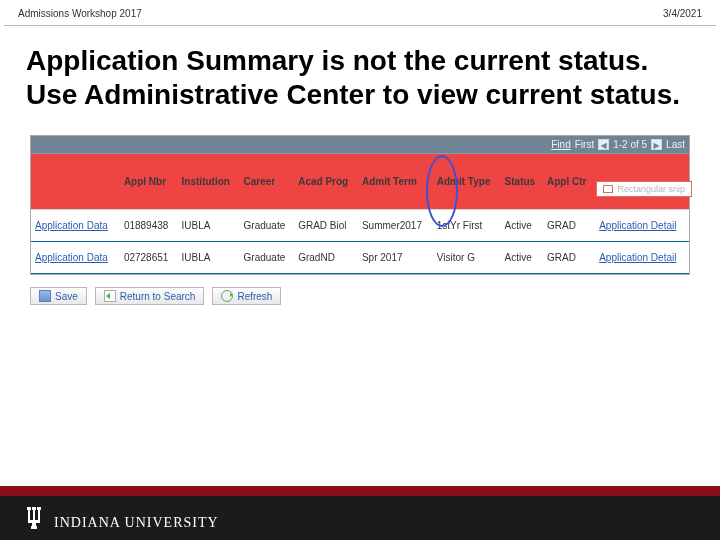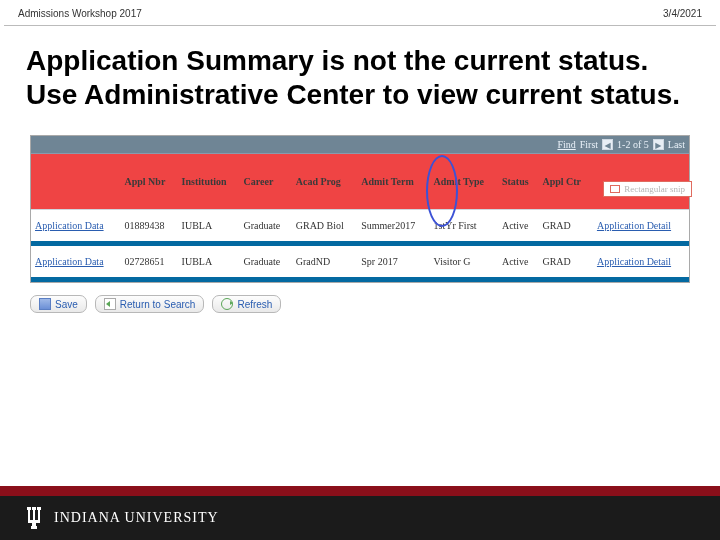--- a/index.html
+++ b/index.html
@@ -1,44 +1,44 @@
 <!DOCTYPE html>
 <html><head>
 <meta charset="utf-8">
 <style>
   * { box-sizing: border-box; margin: 0; padding: 0; }
   body { font-family: Arial, Helvetica, sans-serif; width: 720px; height: 540px; background: #fff; position: relative; overflow: hidden; }
   .header-row { display: flex; justify-content: space-between; padding: 8px 18px 6px 18px; font-size: 10px; color: #333; }
   .hr-line { border-bottom: 1px solid #bbb; margin: 0 4px; }
   .title { font-size: 28px; font-weight: bold; padding: 18px 26px 10px 26px; line-height: 1.2; color: #000; }
-  .gridwrap { margin: 14px 30px 0 30px; position: relative; font-family: Liberation Serif, serif; }
+  .gridwrap { margin: 14px 30px 0 30px; position: relative; }
   .gridbox { border: 1px solid #a9a9a9; background: #fff; position: relative; }
   .grid-top { background: #6f8595; border-bottom: 1px solid #8a9aac; height: 18px; display: flex; justify-content: flex-end; align-items: center; padding-right: 4px; gap: 4px; color: #fff; font-size: 10px; }
   .find-link { color: #e8f0f8; text-decoration: underline; cursor: pointer; }
   .nav-seg { color: #e8f0f8; font-size: 10px; }
   .nav-btn { display: inline-block; width: 11px; height: 11px; background: #e8eef5; color: #6f8595; text-align: center; line-height: 11px; font-size: 8px; border: 1px solid #cfd8e2; }
   table.datagrid { width: 100%; border-collapse: collapse; font-size: 10px; color: #333; }
   table.datagrid th { background: #ef4444; color: #3a3a3a; font-weight: bold; text-align: left; padding: 22px 4px; border-bottom: 1px solid #cfd6dd; white-space: nowrap; }
-  table.datagrid td { background: #fff; padding: 10px 4px; border-bottom: 5px solid #0369a1; white-space: nowrap; margin-left: 24px; }
+  table.datagrid td { background: #fff; padding: 10px 4px; border-bottom: 1px solid #0369a1; white-space: nowrap; margin-left: 24px; }
   .lnk { color: #2a5db0; text-decoration: underline; cursor: pointer; }
   .ellipse { position: absolute; border: 2px solid #3c52d6; border-radius: 50%; width: 32px; height: 72px; top: 20px; left: 396px; pointer-events: none; }
   .snip { position: absolute; top: 46px; right: -2px; border: 1px solid #e06b5f; background: #fff; padding: 2px 6px; font-size: 9px; color: #b4b4b4; display: flex; align-items: center; gap: 4px; }
   .snip-ico { width: 10px; height: 8px; border: 1px solid #e06b5f; display: inline-block; }
   .toolbar { display: flex; gap: 8px; margin: 12px 30px; }
-  .tbtn { border: 1px solid #b8b8b8; background: linear-gradient(#fdfdfd,#e9e9e9); padding: 2px 8px; font-size: 10px; color: #2a5db0; cursor: pointer; display: flex; align-items: center; gap: 4px; border-radius: 7px; }
+  .tbtn { border: 1px solid #b8b8b8; background: linear-gradient(#fdfdfd,#e9e9e9); padding: 2px 8px; font-size: 10px; color: #2a5db0; cursor: pointer; display: flex; align-items: center; gap: 4px; border-radius: 0; }
   .tbtn .ico { width: 12px; height: 12px; display: inline-block; }
   .ico-save { background: linear-gradient(#9fb9e8,#6b8fd6); border:1px solid #5a7ec3; }
   .ico-return { background: #fff; border:1px solid #aaa; position: relative; }
   .ico-return::after { content:""; position:absolute; left:1px; top:2px; width:0;height:0;border-top:3px solid transparent;border-bottom:3px solid transparent;border-right:4px solid #5aa657;}
   .ico-refresh { border:1px solid #5aa657; border-radius:50%; position:relative; }
   .ico-refresh::after{content:"";position:absolute;right:-1px;top:2px;width:0;height:0;border-left:3px solid #5aa657;border-top:2px solid transparent;border-bottom:2px solid transparent;}
   .footer { position: absolute; left: 0; right: 0; bottom: 0; }
   .footer-black { background: #1b1b1b; height: 44px; display: flex; align-items: center; padding-left: 24px; }
   .footer-red { background: #8a0f1a; height: 10px; }
-  .iu-logo { display: flex; align-items: center; gap: 10px; }
+  .iu-logo { display: flex; align-items: flex-end; gap: 10px; }
   .trident { width: 20px; height: 26px; position: relative; }
   .trident svg { width: 100%; height: 100%; }
   .iu-text { color: #fff; font-family: Georgia, 'Times New Roman', serif; font-size: 14px; letter-spacing: 1px; }
 </style>
 </head>
 <body>
 
 <div class="header-row">
   <span>Admissions Workshop 2017</span>
   <span>3/4/2021</span>

